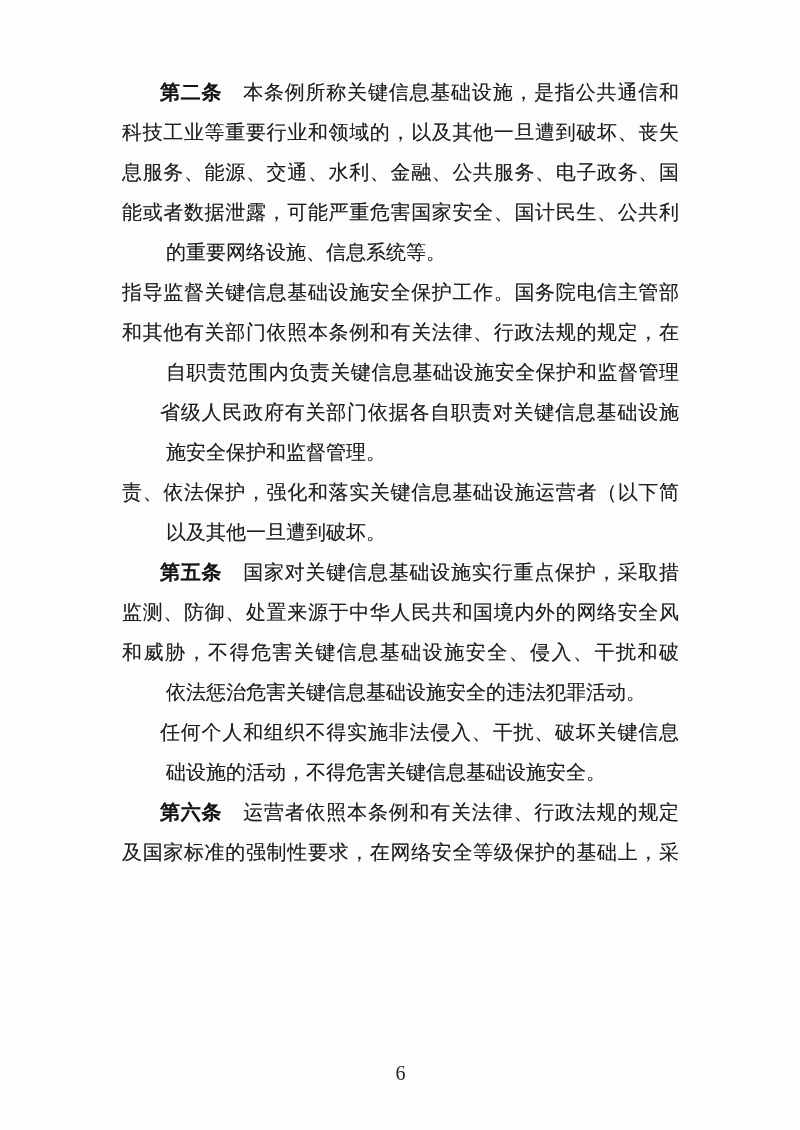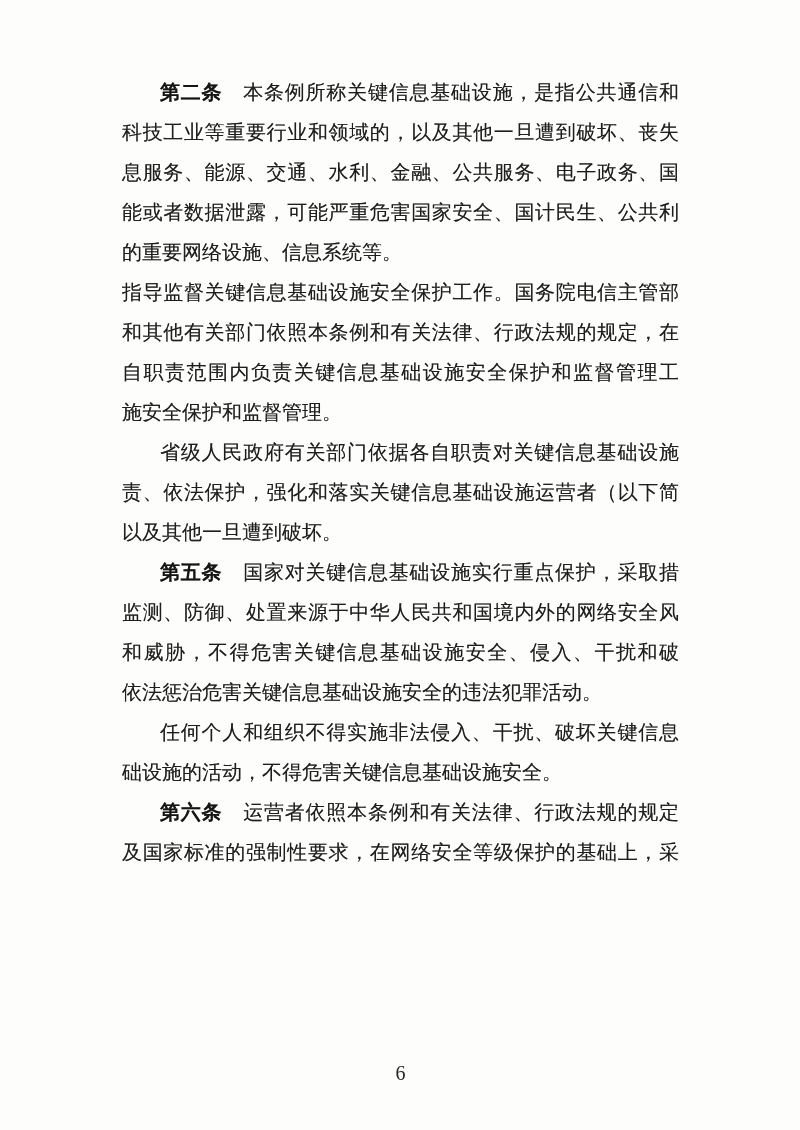--- a/index.html
+++ b/index.html
@@ -39,20 +39,21 @@
   }
   .line {
     height: 40px;
     overflow: hidden;
     text-align: justify;
     text-align-last: justify;
     white-space: pre-wrap;
   }
   .line.last {
     text-align-last: left;
+    margin-left: 44px;
   }
   .line.first {
     padding-left: 38px; 
   }
   .article-label {
     font-weight: bold;
     color: #151515;
   }
   .page-number {
     position: absolute;
@@ -76,22 +77,22 @@
         <div class="line">息服务、能源、交通、水利、金融、公共服务、电子政务、国防</div>
         <div class="line">能或者数据泄露，可能严重危害国家安全、国计民生、公共利益</div>
         <div class="line last">的重要网络设施、信息系统等。</div>
       </div>
       <div class="para">
         <div class="line">指导监督关键信息基础设施安全保护工作。国务院电信主管部门</div>
         <div class="line">和其他有关部门依照本条例和有关法律、行政法规的规定，在各</div>
         <div class="line last">自职责范围内负责关键信息基础设施安全保护和监督管理工作。</div>
       </div>
       <div class="para">
+        <div class="line first">省级人民政府有关部门依据各自职责对关键信息基础设施实</div>
         <div class="line last">施安全保护和监督管理。</div>
-        <div class="line first">省级人民政府有关部门依据各自职责对关键信息基础设施实</div>
       </div>
       <div class="para">
         <div class="line">责、依法保护，强化和落实关键信息基础设施运营者（以下简称</div>
         <div class="line last">以及其他一旦遭到破坏。</div>
       </div>
       <div class="para">
         <div class="line first"><span class="article-label">第五条</span>　国家对关键信息基础设施实行重点保护，采取措施，</div>
         <div class="line">监测、防御、处置来源于中华人民共和国境内外的网络安全风险</div>
         <div class="line">和威胁，不得危害关键信息基础设施安全、侵入、干扰和破坏，</div>
         <div class="line last">依法惩治危害关键信息基础设施安全的违法犯罪活动。</div>

